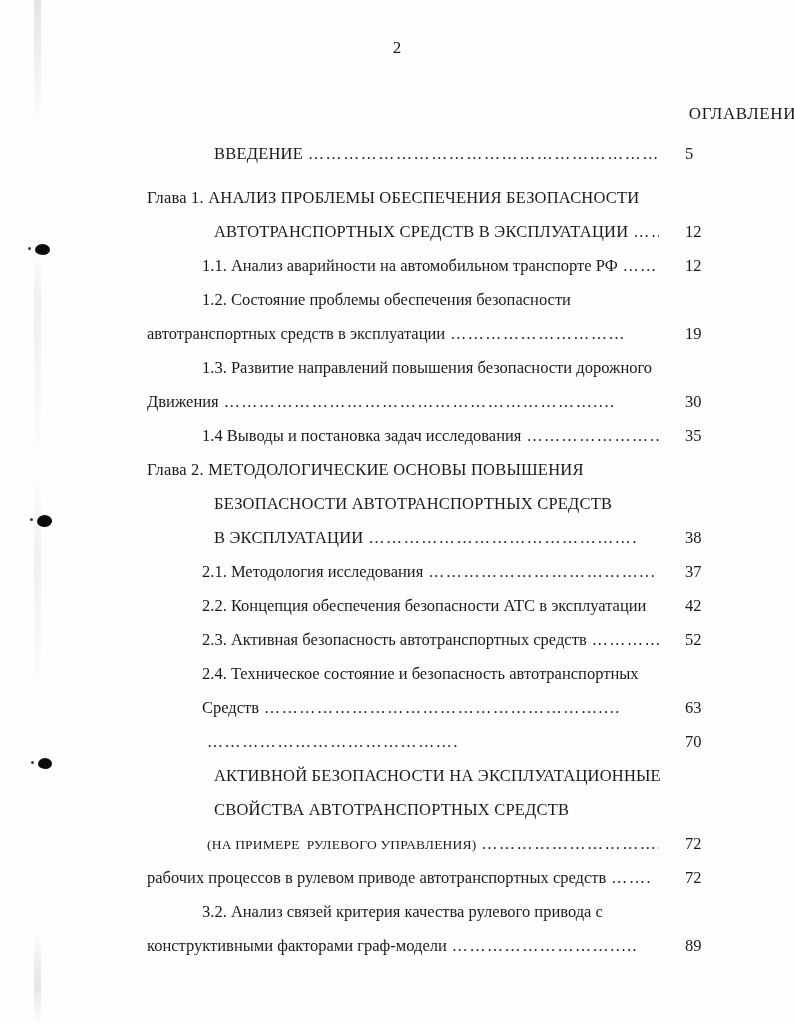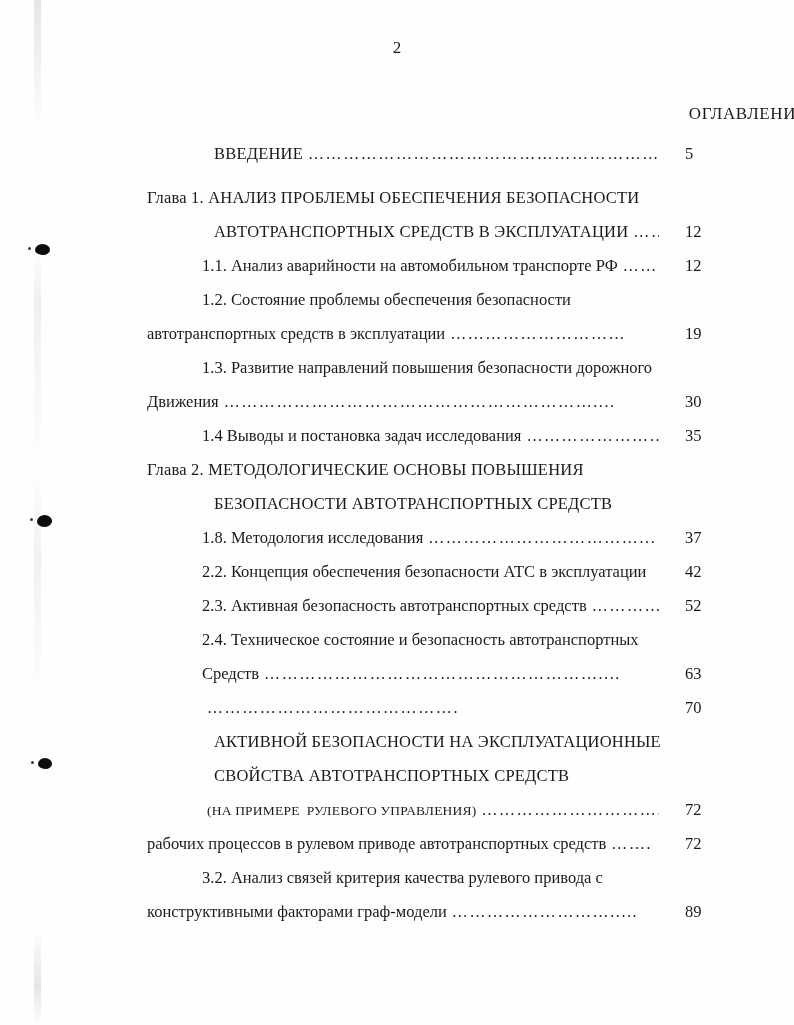--- a/index.html
+++ b/index.html
@@ -134,21 +134,22 @@
       <div class="row ind-0 gap-before"><span class="label caps">Глава 1. АНАЛИЗ ПРОБЛЕМЫ ОБЕСПЕЧЕНИЯ БЕЗОПАСНОСТИ</span><span class="leader none"></span><span class="pnum empty"></span></div>
       <div class="row ind-1"><span class="label caps">АВТОТРАНСПОРТНЫХ СРЕДСТВ В ЭКСПЛУАТАЦИИ</span><span class="leader">……</span><span class="pnum">12</span></div>
       <div class="row ind-2"><span class="label ">1.1. Анализ аварийности на автомобильном транспорте РФ</span><span class="leader">……</span><span class="pnum">12</span></div>
       <div class="row ind-2"><span class="label ">1.2. Состояние проблемы обеспечения безопасности</span><span class="leader none"></span><span class="pnum empty"></span></div>
       <div class="row ind-0"><span class="label ">автотранспортных средств в эксплуатации</span><span class="leader">…………………………</span><span class="pnum">19</span></div>
       <div class="row ind-2"><span class="label ">1.3. Развитие направлений повышения безопасности дорожного</span><span class="leader none"></span><span class="pnum empty"></span></div>
       <div class="row ind-0"><span class="label ">Движения</span><span class="leader">………………………………………………………....</span><span class="pnum">30</span></div>
       <div class="row ind-2"><span class="label ">1.4 Выводы и постановка задач исследования</span><span class="leader">…………………….</span><span class="pnum">35</span></div>
       <div class="row ind-0"><span class="label caps">Глава 2. МЕТОДОЛОГИЧЕСКИЕ ОСНОВЫ ПОВЫШЕНИЯ</span><span class="leader none"></span><span class="pnum empty"></span></div>
       <div class="row ind-1"><span class="label caps">БЕЗОПАСНОСТИ АВТОТРАНСПОРТНЫХ СРЕДСТВ</span><span class="leader none"></span><span class="pnum empty"></span></div>
-      <div class="row ind-2"><span class="label ">1.8. Методология исследования</span><span class="leader">………………………………...</span><span class="pnum">37</span></div>
+      <div class="row ind-1"><span class="label caps">В ЭКСПЛУАТАЦИИ</span><span class="leader">……………………………………….</span><span class="pnum">38</span></div>
+      <div class="row ind-2"><span class="label ">2.1. Методология исследования</span><span class="leader">………………………………...</span><span class="pnum">37</span></div>
       <div class="row ind-2"><span class="label ">2.2. Концепция обеспечения безопасности АТС в эксплуатации</span><span class="leader none"></span><span class="pnum">42</span></div>
       <div class="row ind-2"><span class="label ">2.3. Активная безопасность автотранспортных средств</span><span class="leader">…………</span><span class="pnum">52</span></div>
       <div class="row ind-2"><span class="label ">2.4. Техническое состояние и безопасность автотранспортных</span><span class="leader none"></span><span class="pnum empty"></span></div>
       <div class="row ind-2"><span class="label ">Средств</span><span class="leader">…………………………………………………....</span><span class="pnum">63</span></div>
       <div class="row ind-2"><span class="leader">…………………………………….</span><span class="pnum">70</span></div>
       <div class="row ind-1"><span class="label caps">АКТИВНОЙ БЕЗОПАСНОСТИ НА ЭКСПЛУАТАЦИОННЫЕ</span><span class="leader none"></span><span class="pnum empty"></span></div>
       <div class="row ind-1"><span class="label caps">СВОЙСТВА АВТОТРАНСПОРТНЫХ СРЕДСТВ</span><span class="leader none"></span><span class="pnum empty"></span></div>
       <div class="row ind-3 small"><span class="label caps">(НА ПРИМЕРЕ  РУЛЕВОГО УПРАВЛЕНИЯ)</span><span class="leader">………………………….</span><span class="pnum">72</span></div>
       <div class="row ind-0"><span class="label ">рабочих процессов в рулевом приводе автотранспортных средств</span><span class="leader">…….</span><span class="pnum">72</span></div>
       <div class="row ind-2"><span class="label ">3.2. Анализ связей критерия качества рулевого привода с</span><span class="leader none"></span><span class="pnum empty"></span></div>

